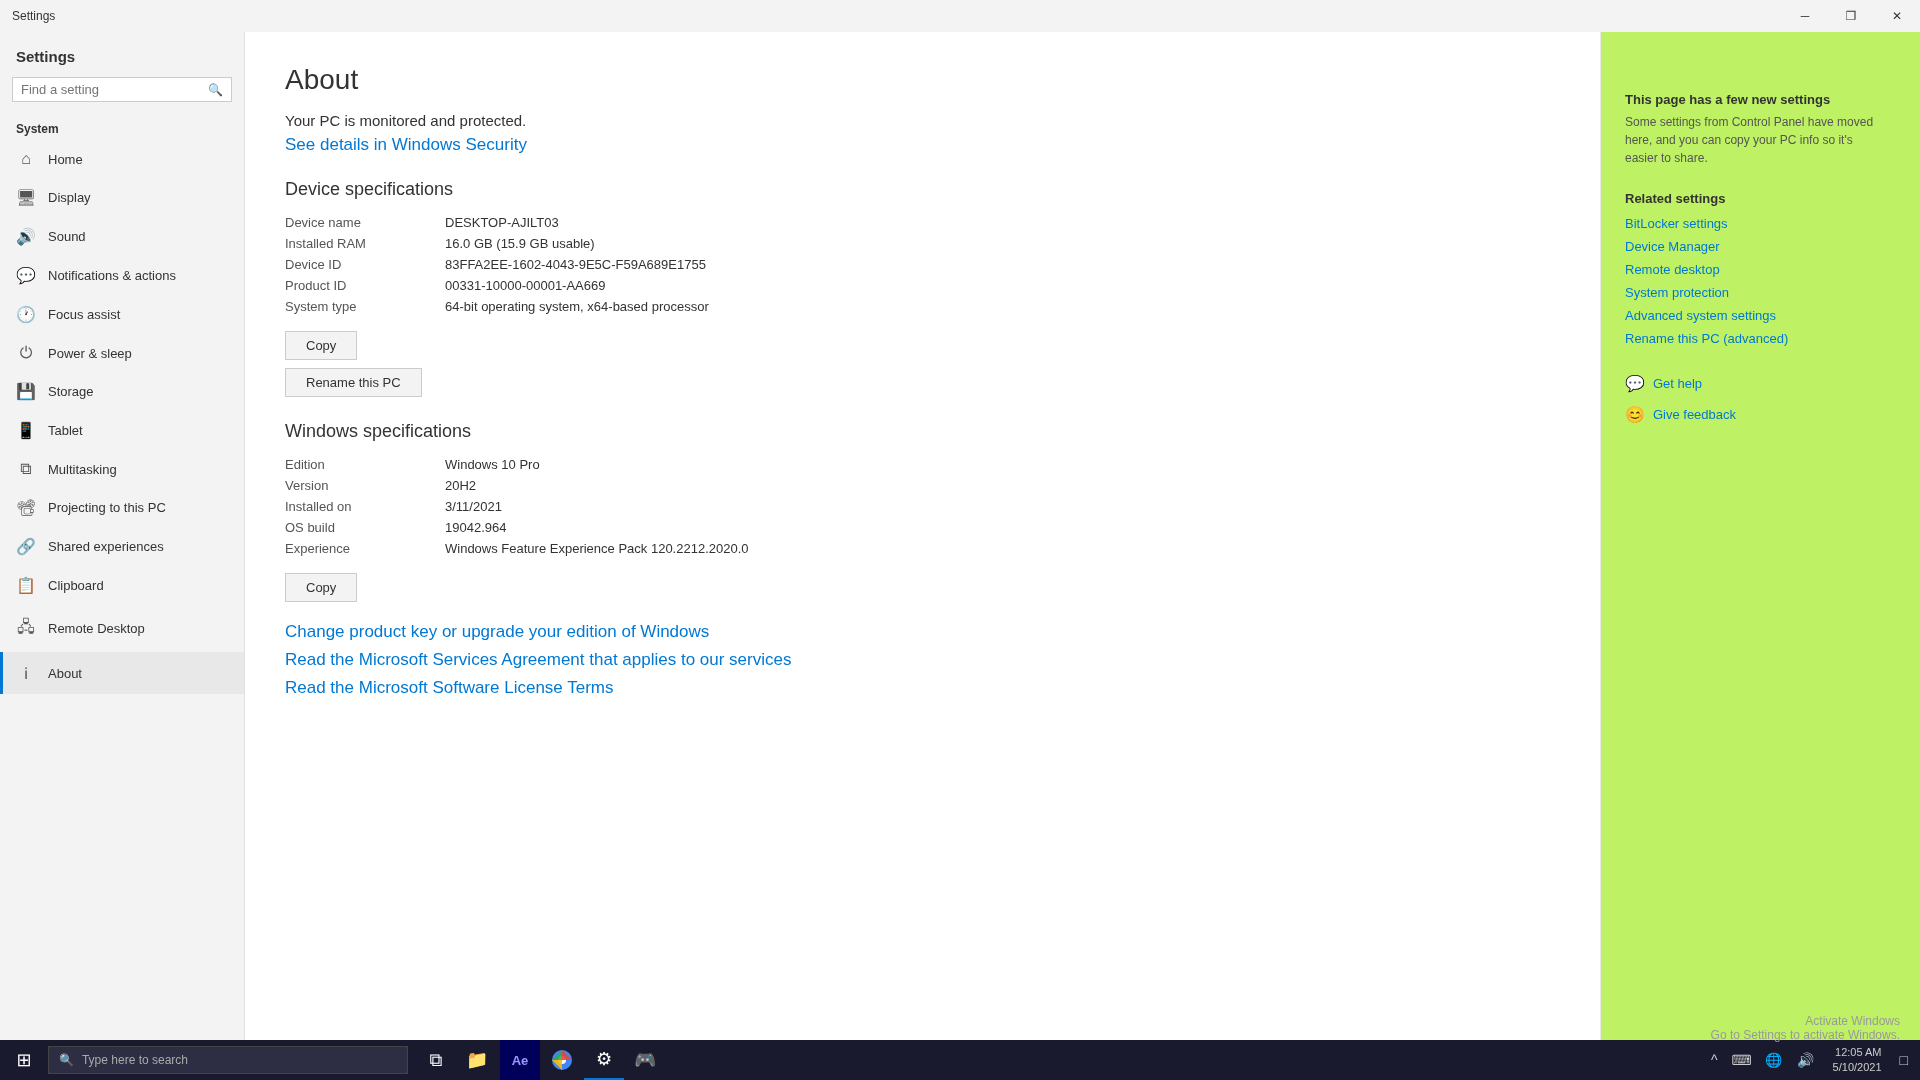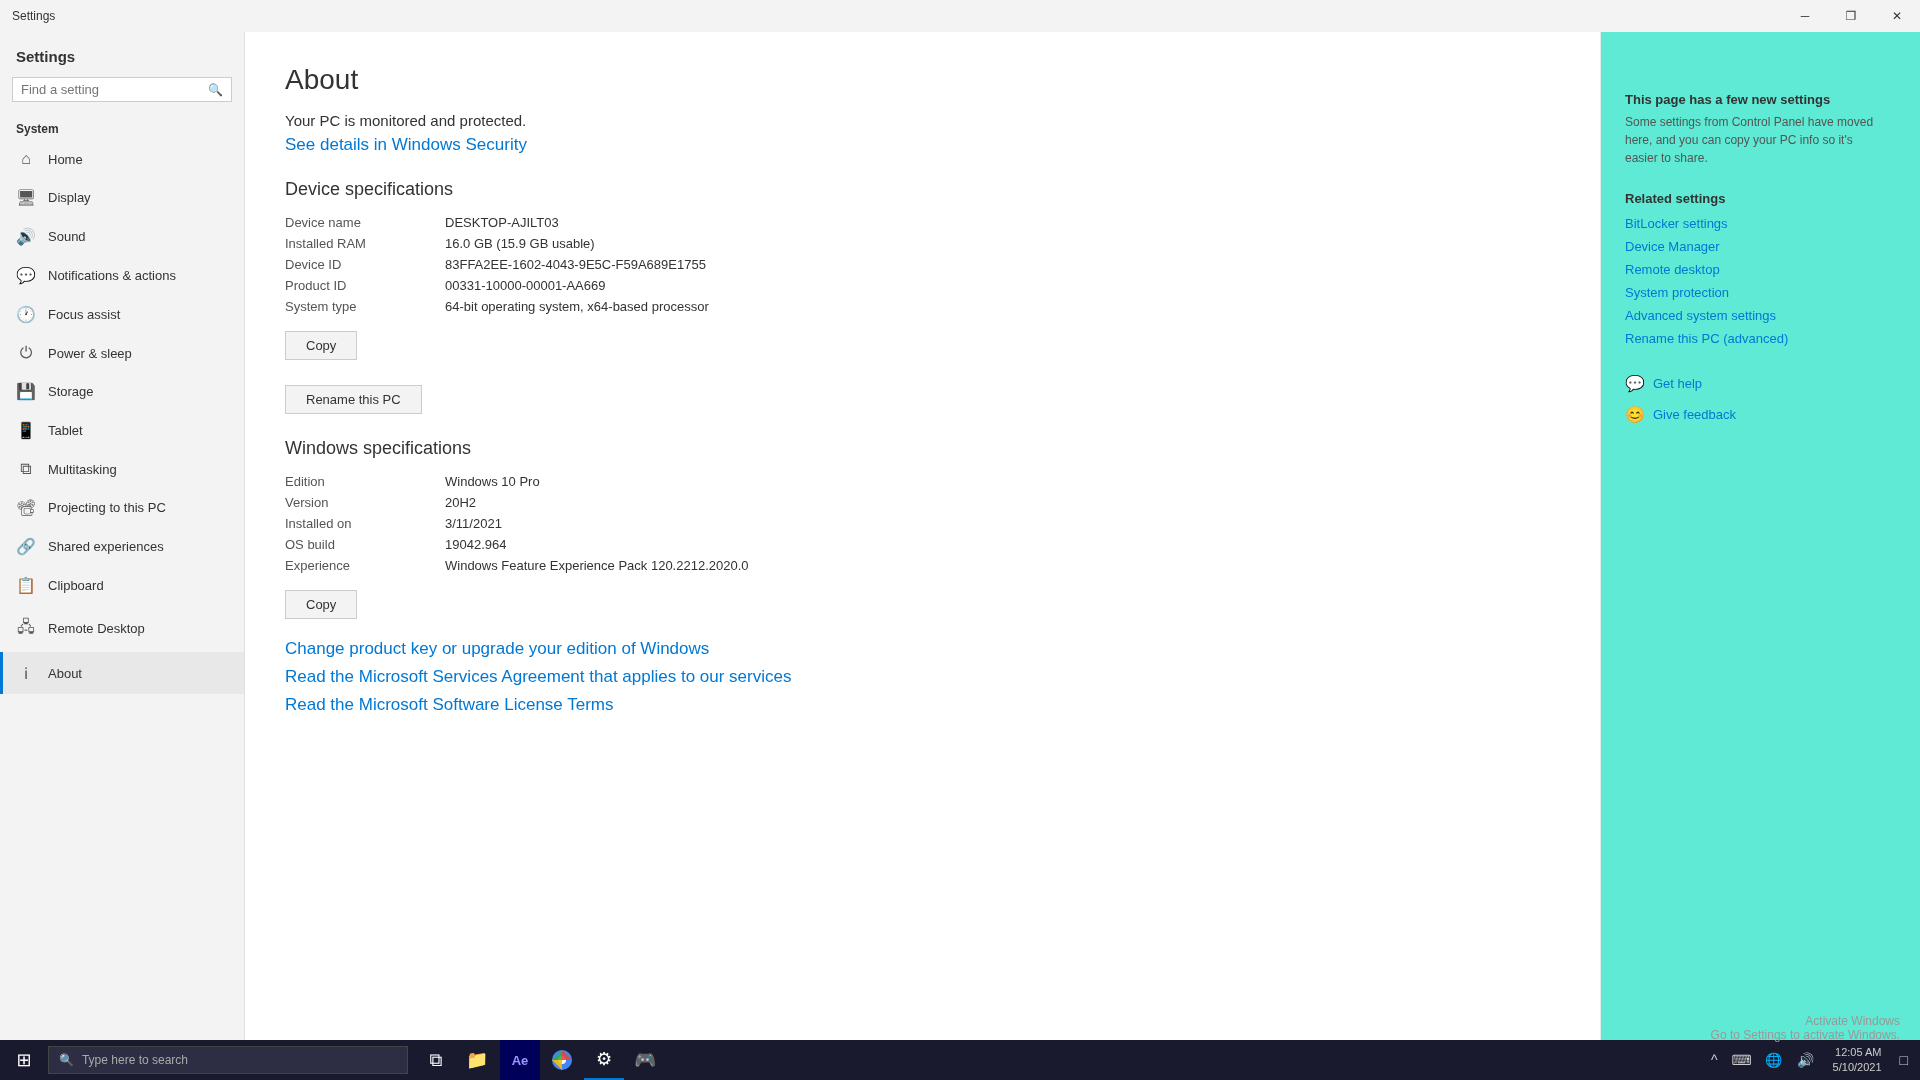--- a/index.html
+++ b/index.html
@@ -133,35 +133,35 @@
       margin-top: 14px;
       padding: 6px 20px;
       background: #f3f3f3;
       border: 1px solid #ccc;
       font-size: 13px;
       color: #333;
       cursor: pointer;
       display: inline-block;
     }
     .btn-rename {
-      margin-top: 25px;
+      margin-top: 8px;
       padding: 6px 20px;
       background: #f3f3f3;
       border: 1px solid #ccc;
       font-size: 13px;
       color: #333;
       cursor: pointer;
       display: inline-block;
     }
     .link-section { margin-top: 20px; display: flex; flex-direction: column; gap: 8px; }
 
     
     .right-panel {
       width: 320px;
-      background: #5eead4;
+      background: #bef264;
       padding: 60px 40px 24px 24px;
       border-left: 1px solid #e8e8e8;
       flex-shrink: 0;
       overflow-y: auto;
     }
     .right-panel-notice-title {
       font-size: 13px;
       font-weight: 600;
       color: #333;
       margin-bottom: 6px;

